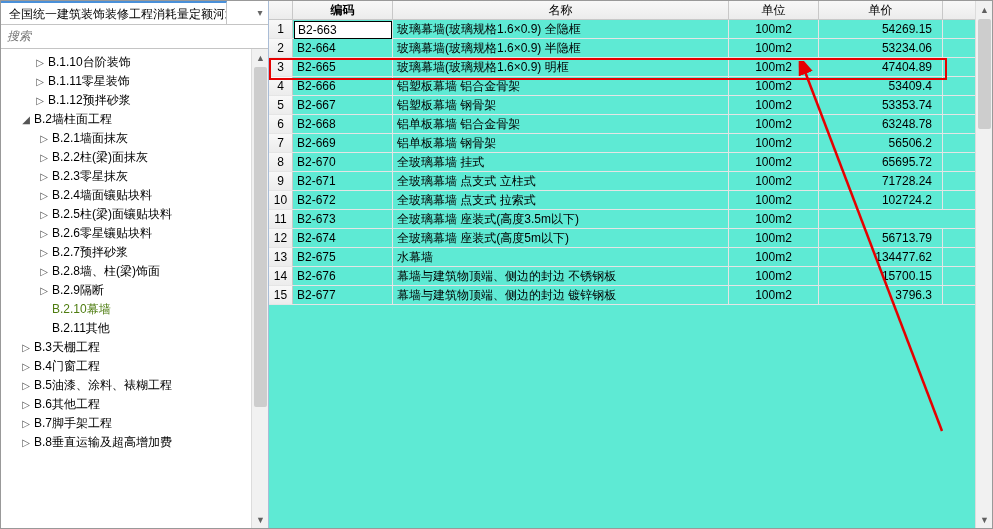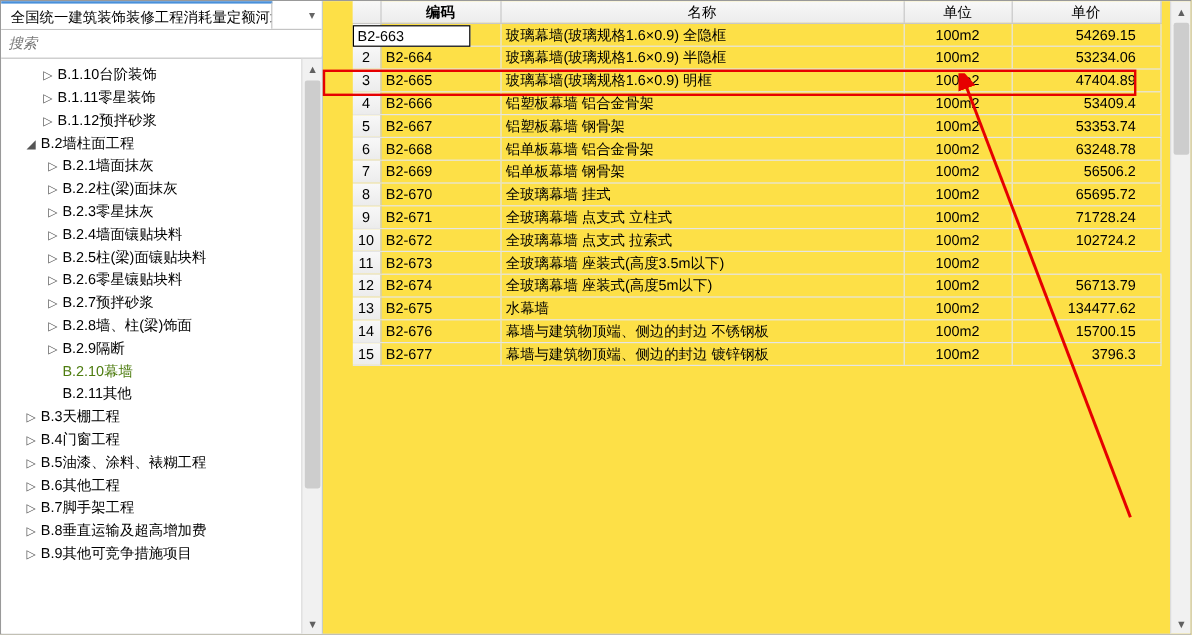--- a/index.html
+++ b/index.html
@@ -96,22 +96,21 @@
   .indent-1 { padding-left: 34px; }
   .indent-2 { padding-left: 20px; }
   .indent-3 { padding-left: 38px; }
 
   
   .right-panel {
     flex: 1;
     display: flex;
     flex-direction: column;
     position: relative;
-    background: #fde047;
-    align-items: center;
+    background: #5eead4;
   }
   .grid {
     position: relative;
   }
   .grid-row {
     display: flex;
     height: 19px;
     line-height: 18px;
     border-bottom: 1px solid #e5e5e5;
   }
@@ -128,21 +127,21 @@
     border-right: 1px solid #e5e5e5;
     padding: 0 4px;
     overflow: hidden;
     white-space: nowrap;
   }
   .col-idx  { width: 24px; text-align: center; background: linear-gradient(#f8f8f8,#ececec); border-right:1px solid #c8c8c8; }
   .grid-header .col-idx { background: linear-gradient(#f8f8f8,#ececec); }
   .col-code { width: 100px; }
   .col-name { width: 336px; }
   .col-unit { width: 90px; text-align: center; }
-  .col-price{ width: 124px; text-align: right; padding-right: 20px; }
+  .col-price{ width: 124px; text-align: right; padding-right: 10px; }
   .grid-header .col-price { text-align: center; padding-right: 4px; }
   .grid-header .col-unit { text-align: center; }
   .grid-header .col-code { font-weight: bold; text-align: center; }
 
   .code-input {
     position: absolute;
     left: 25px;
     top: 20px;
     width: 98px;
     height: 18px;
@@ -248,21 +247,20 @@
         <div class="tree-node indent-3"><span class="tgl">▷</span><span class="lbl">B.2.8墙、柱(梁)饰面</span></div>
         <div class="tree-node indent-3"><span class="tgl">▷</span><span class="lbl">B.2.9隔断</span></div>
         <div class="tree-node indent-3 selected"><span class="tgl"></span><span class="lbl">B.2.10幕墙</span></div>
         <div class="tree-node indent-3"><span class="tgl"></span><span class="lbl">B.2.11其他</span></div>
         <div class="tree-node indent-2"><span class="tgl">▷</span><span class="lbl">B.3天棚工程</span></div>
         <div class="tree-node indent-2"><span class="tgl">▷</span><span class="lbl">B.4门窗工程</span></div>
         <div class="tree-node indent-2"><span class="tgl">▷</span><span class="lbl">B.5油漆、涂料、裱糊工程</span></div>
         <div class="tree-node indent-2"><span class="tgl">▷</span><span class="lbl">B.6其他工程</span></div>
         <div class="tree-node indent-2"><span class="tgl">▷</span><span class="lbl">B.7脚手架工程</span></div>
         <div class="tree-node indent-2"><span class="tgl">▷</span><span class="lbl">B.8垂直运输及超高增加费</span></div>
-        <div class="tree-node indent-2"><span class="tgl">▷</span><span class="lbl">B.9其他可竞争措施项目</span></div>
       </div>
   </div>
 
   <div class="left-scroll">
     <div class="btn up">▲</div>
     <div class="thumb"></div>
     <div class="btn down">▼</div>
   </div>
 
   <div class="right-panel">

